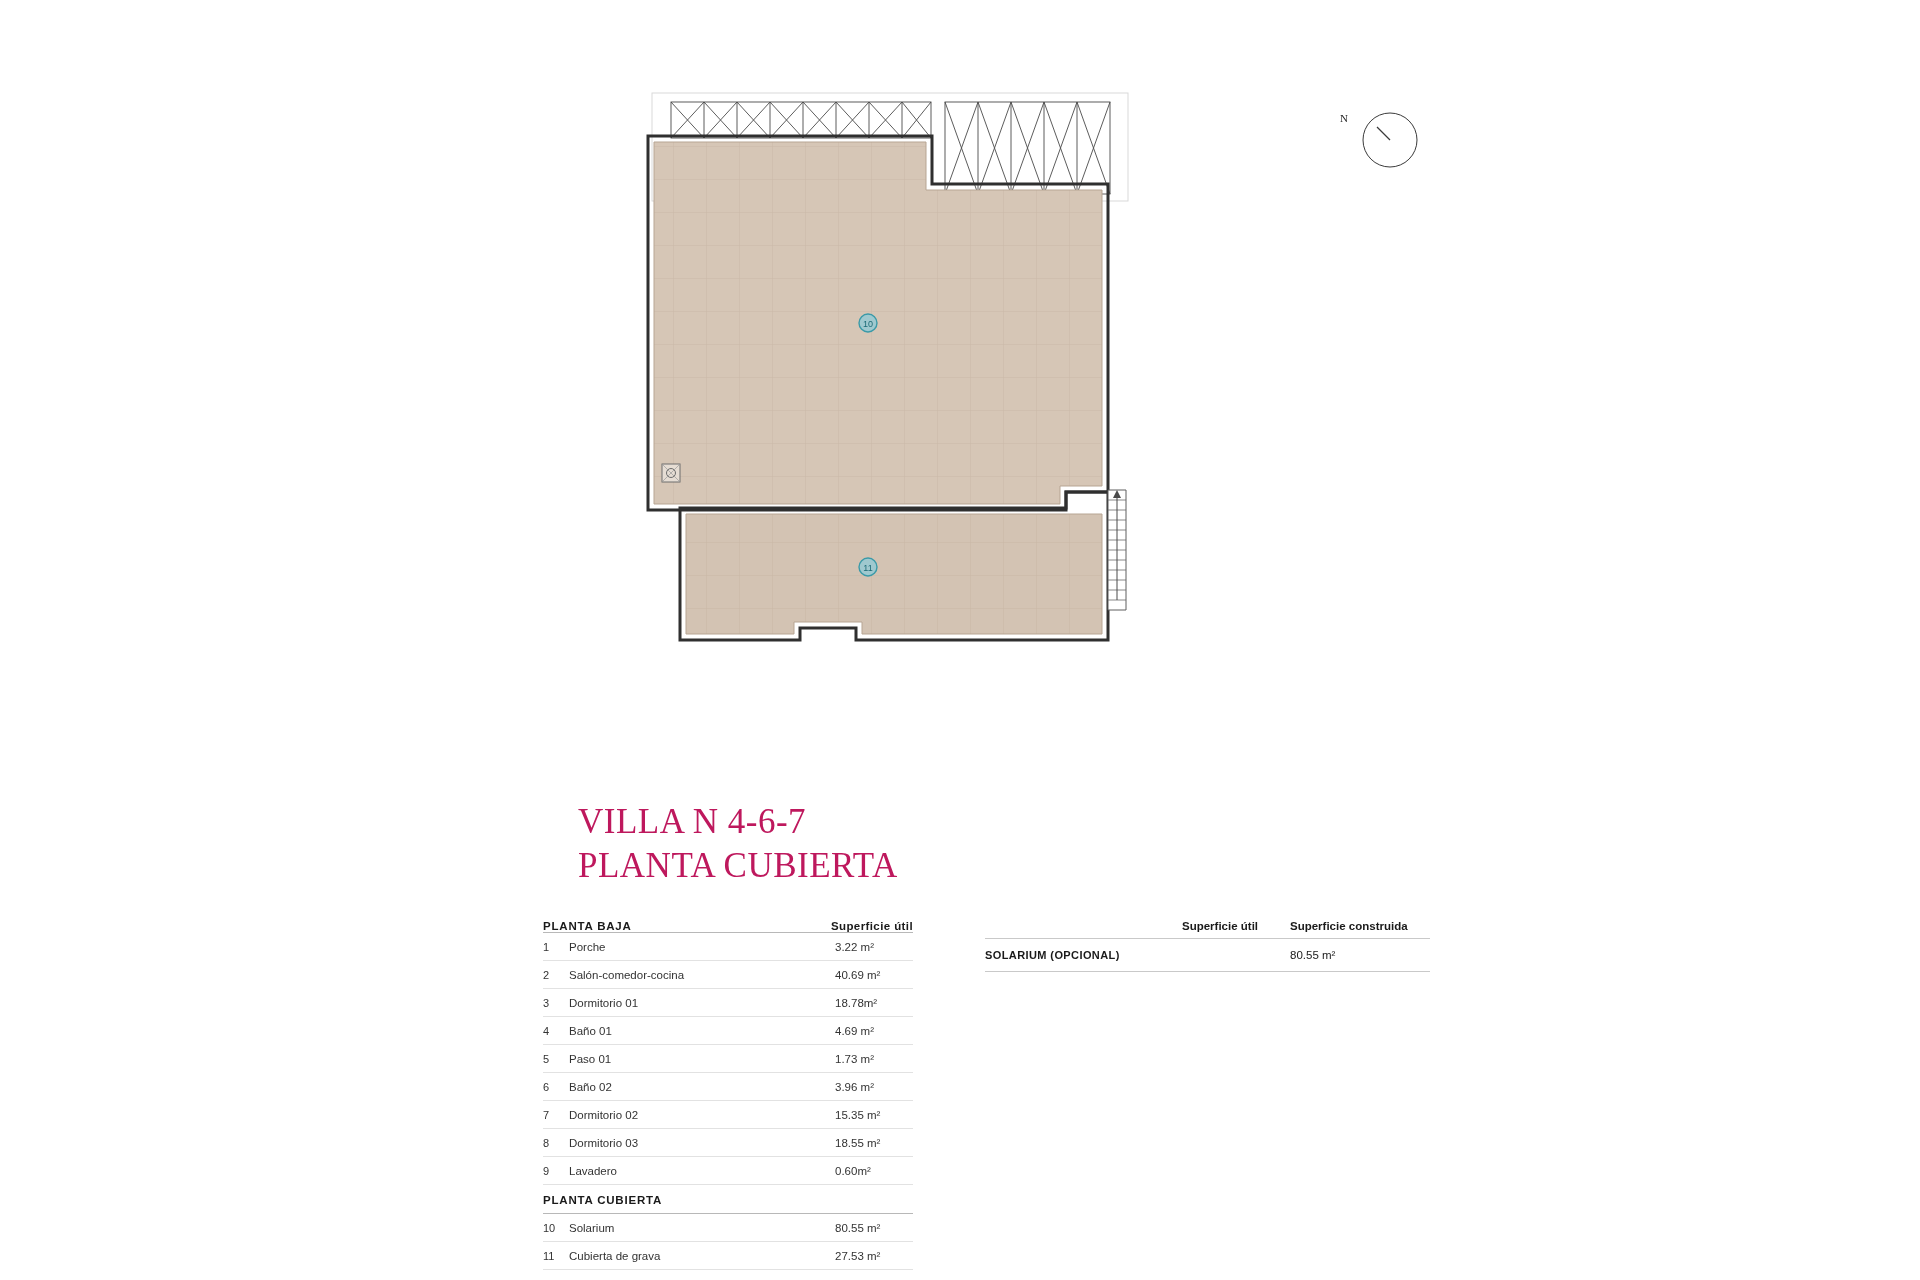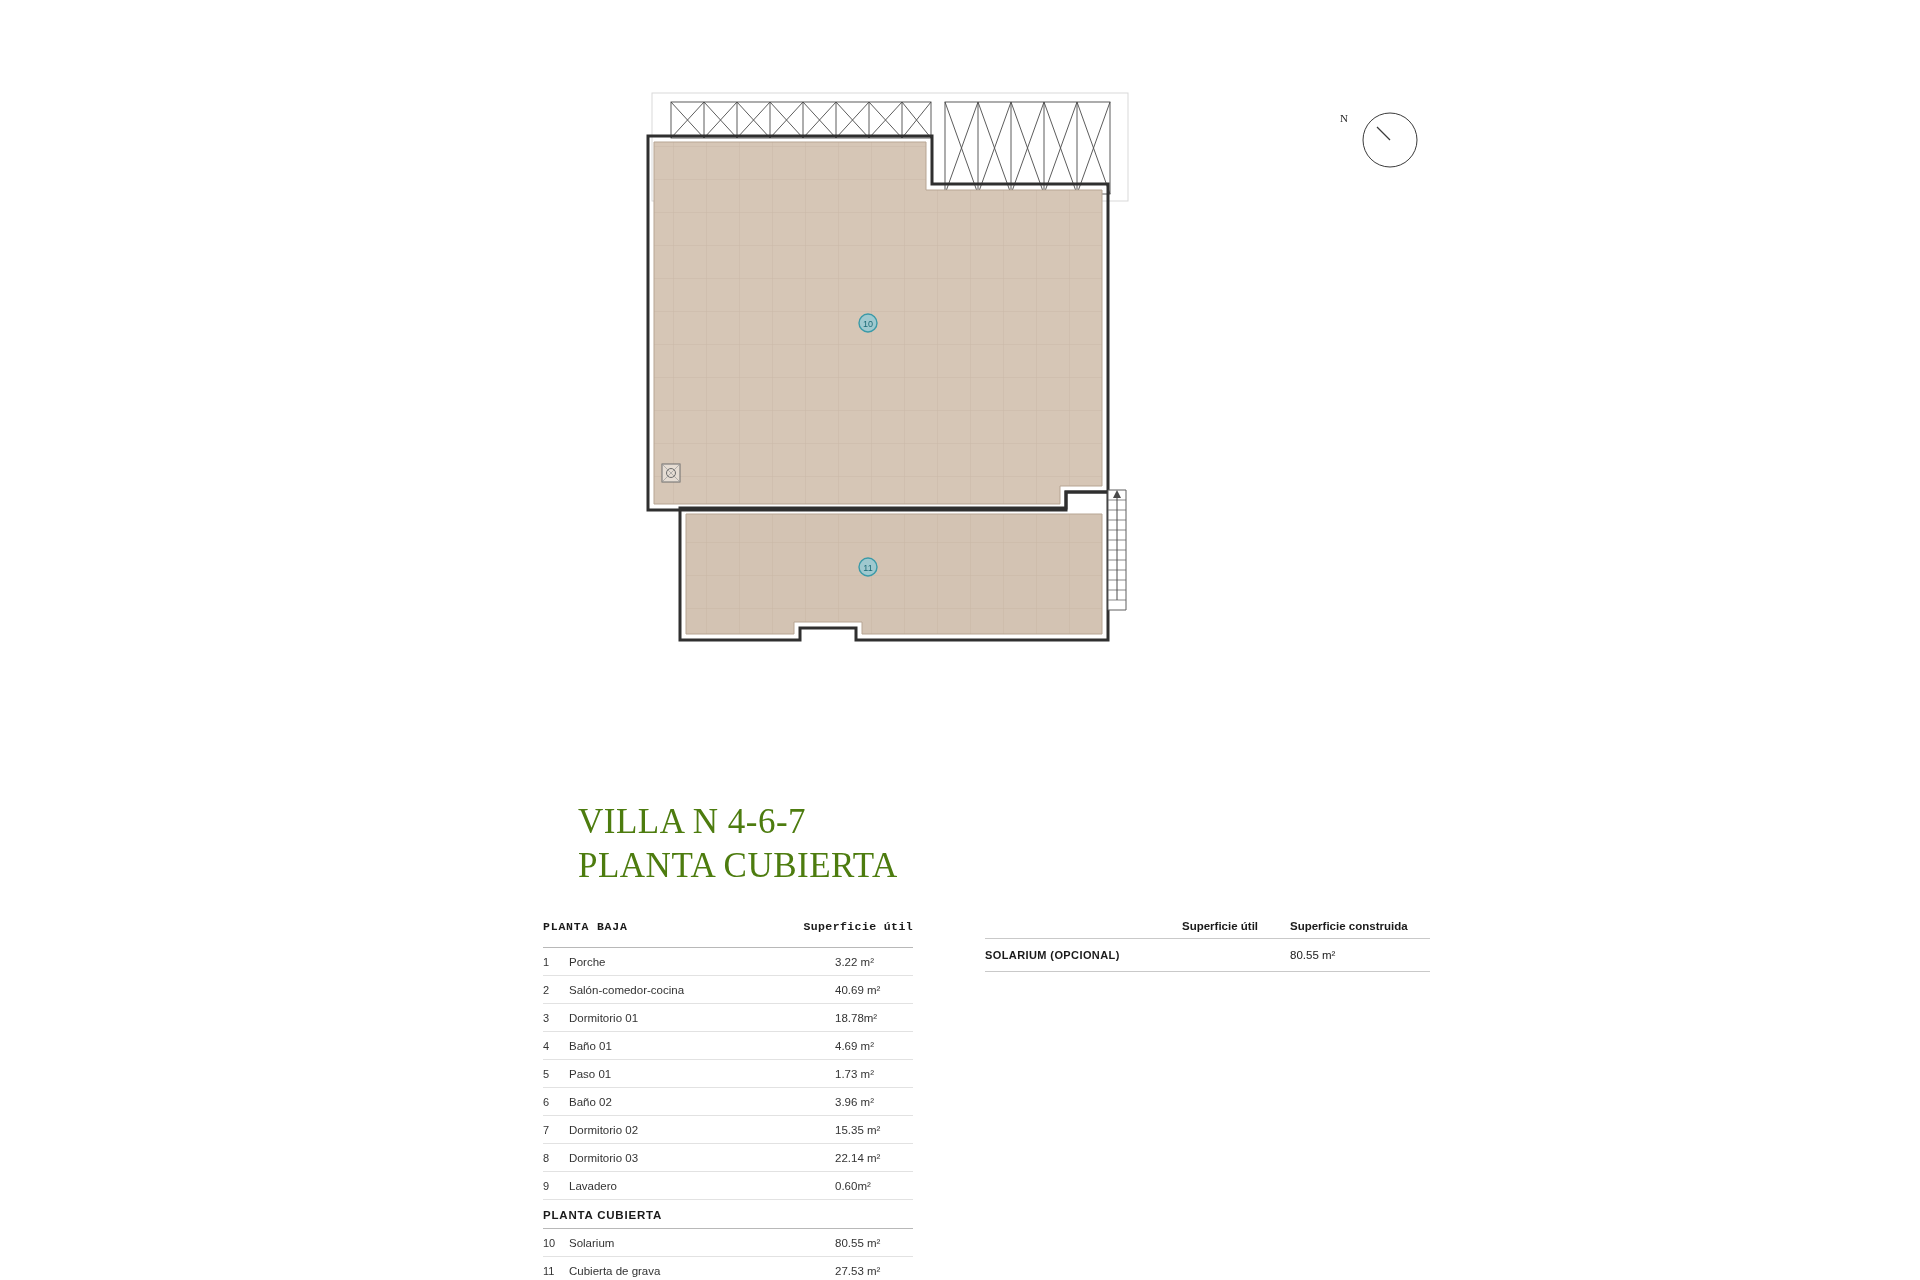--- a/index.html
+++ b/index.html
@@ -42,21 +42,21 @@
     font-family: "Liberation Serif", serif;
     color: #222;
   }
 
   
   #title-block {
     position: absolute;
     left: 578px;
     top: 800px;
     font-family: "Liberation Serif", serif;
-    color: #4d7c0f;
+    color: #be185d;
     letter-spacing: 0.5px;
   }
   #title-line1 {
     font-size: 35px;
     line-height: 44px;
     font-weight: 400;
   }
   #title-line2 {
     font-size: 35px;
     line-height: 44px;
@@ -71,23 +71,22 @@
     width: 370px;
     font-size: 11.5px;
   }
   .sched-header {
     display: flex;
     justify-content: space-between;
     align-items: flex-end;
     font-weight: bold;
     font-size: 11.5px;
     letter-spacing: 0.4px;
-    padding-bottom: 14px;
+    padding-bottom: 0;
     border-bottom: 1px solid #b8b8b8;
-    font-family: Liberation Mono, monospace;
   }
   .sched-header .left-h { letter-spacing: 0.8px; }
   .sched-row {
     display: flex;
     align-items: baseline;
     padding: 7.5px 0 7.5px 0;
     border-bottom: 1px solid #e2e2e2;
   }
   .sched-row .num {
     width: 26px;
@@ -307,21 +306,21 @@
     <span class="area">3.96 m²</span>
   </div>
   <div class="sched-row">
     <span class="num">7</span>
     <span class="name">Dormitorio 02</span>
     <span class="area">15.35 m²</span>
   </div>
   <div class="sched-row">
     <span class="num">8</span>
     <span class="name">Dormitorio 03</span>
-    <span class="area">22.14 m²</span>
+    <span class="area">18.55 m²</span>
   </div>
   <div class="sched-row">
     <span class="num">9</span>
     <span class="name">Lavadero</span>
     <span class="area">0.60m²</span>
   </div>
 
   <div class="sched-subhead">PLANTA CUBIERTA</div>
 
   <div class="sched-row">

